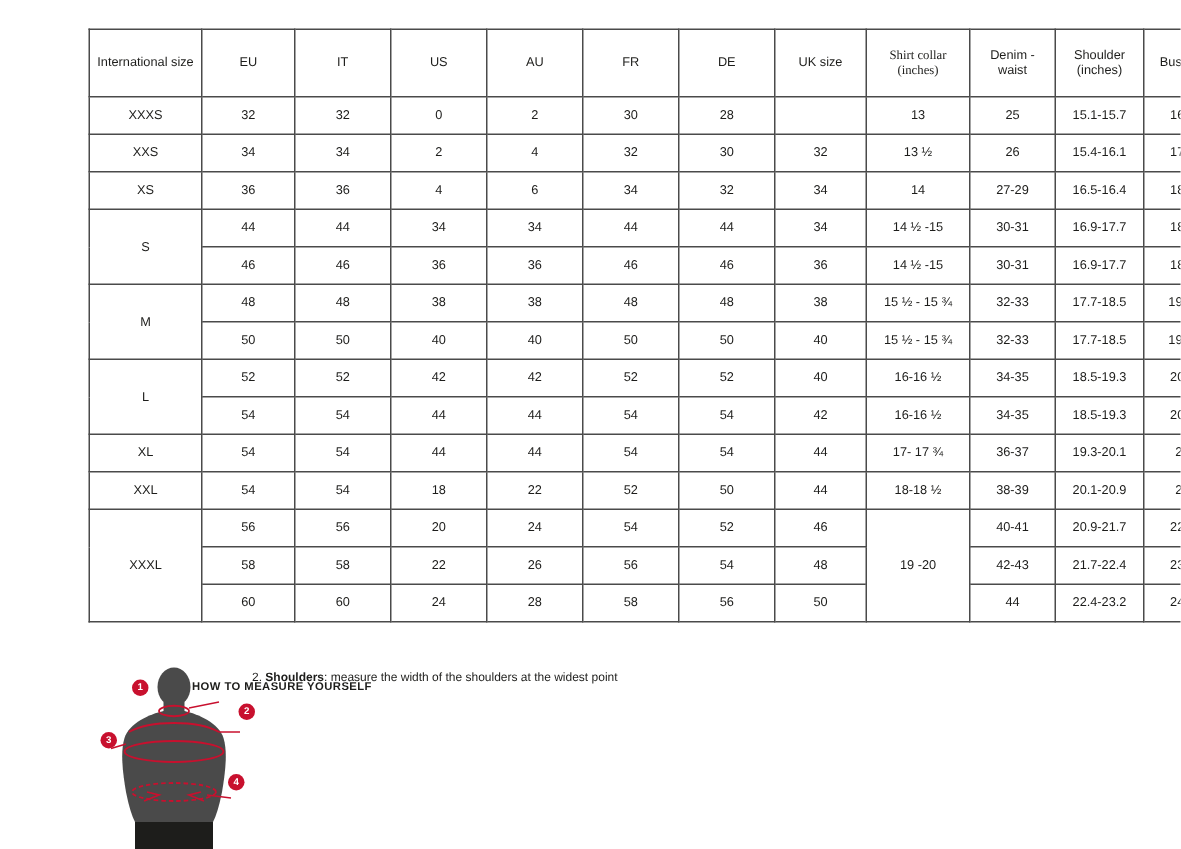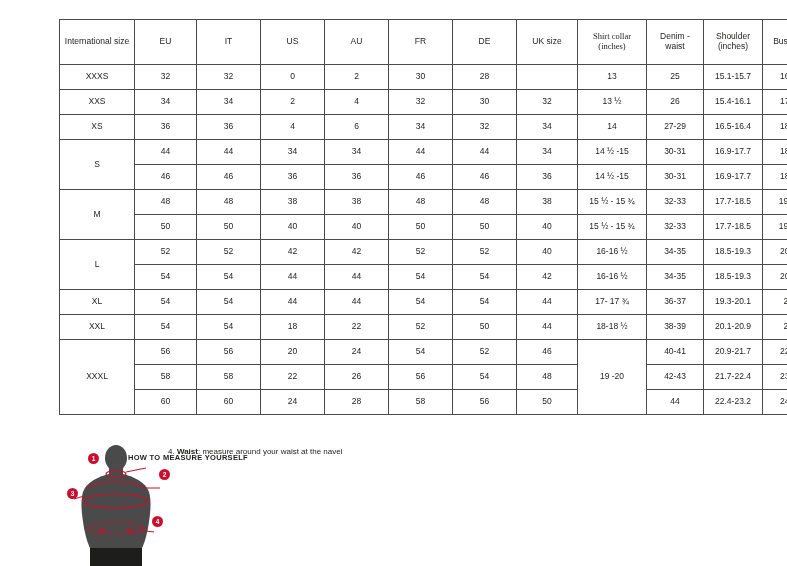--- a/index.html
+++ b/index.html
@@ -315,21 +315,21 @@
           <td>44</td>
           <td>22.4-23.2</td>
           <td>24.4-25.2</td>
         </tr>
       </tbody>
   </table>
 
   <div class="howto-title">HOW TO MEASURE YOURSELF</div>
 
   <div class="howto-list" id="howto-list">
-      <div class="howto-item"><span>4. </span><b>Waist</b><span>: measure around your waist at the navel</span></div>
+      <div class="howto-item"><span>2. </span><b>Shoulders</b><span>: measure the width of the shoulders at the widest point</span></div>
     </div>
 
   <div class="figure">
     <svg width="120" height="122" viewBox="0 0 120 122">
 
       <ellipse cx="56" cy="14" rx="11" ry="13" fill="#4a4a4a"></ellipse>
 
       <path d="M49 24 L49 32 L63 32 L63 24 Z" fill="#4a4a4a"></path>
 
       <path d="M49 30 C40 32 26 38 23 48 C20 58 22 72 24 84 C26 94 28 100 30 104 L82 104 C84 100 86 94 88 84 C90 72 92 58 89 48 C86 38 72 32 63 30 Z" fill="#4a4a4a"></path>

